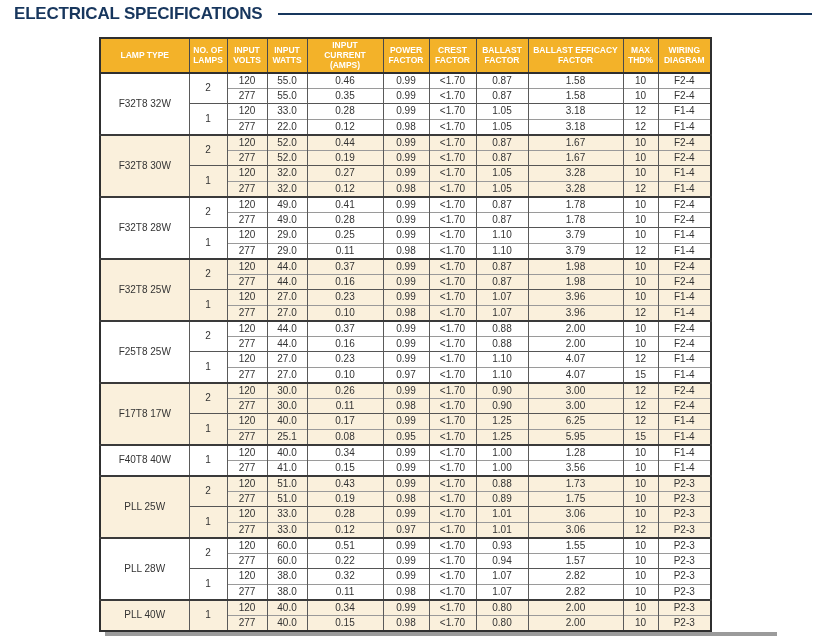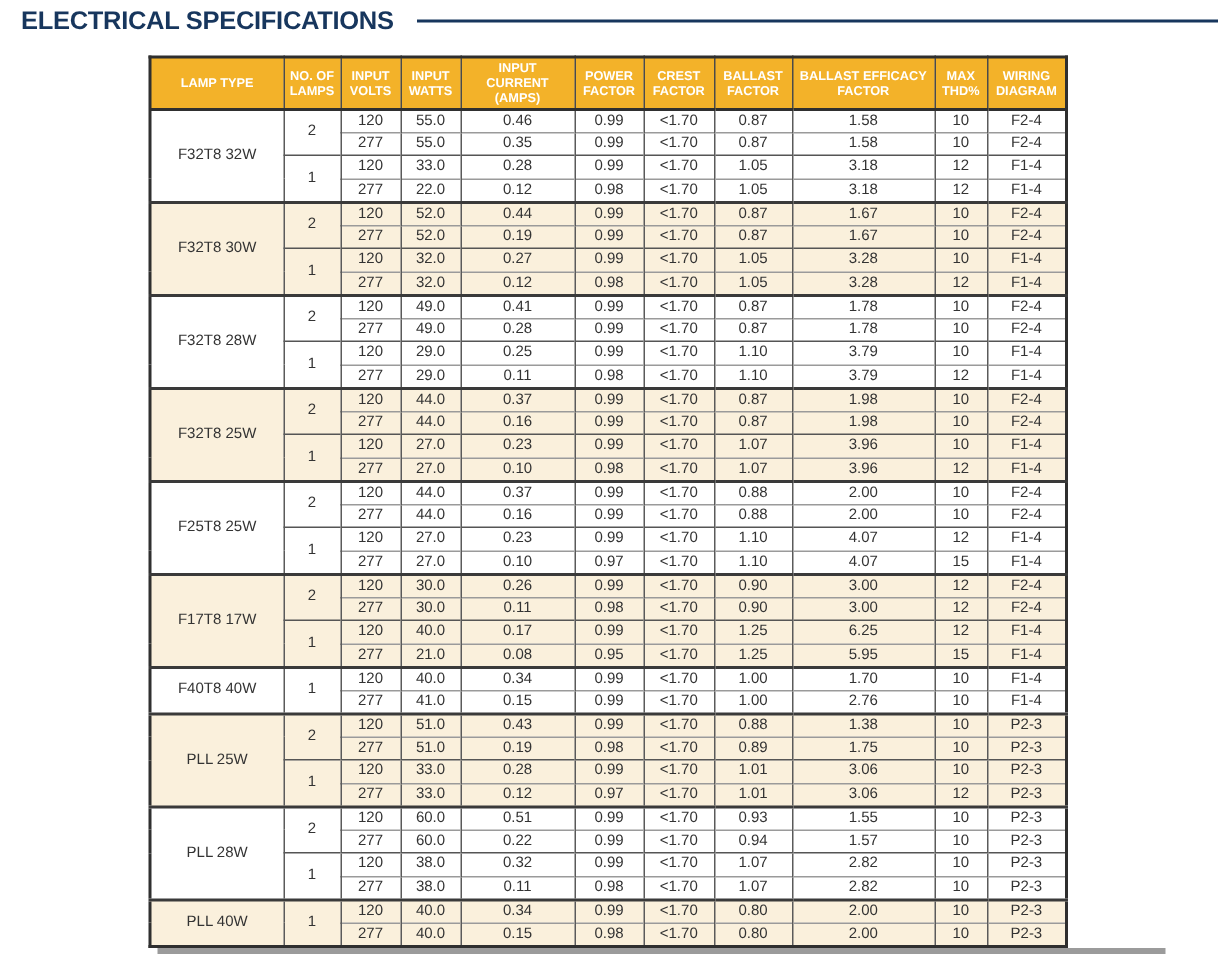--- a/index.html
+++ b/index.html
@@ -369,63 +369,63 @@
           <td>0.17</td>
           <td>0.99</td>
           <td>&lt;1.70</td>
           <td>1.25</td>
           <td>6.25</td>
           <td>12</td>
           <td>F1-4</td>
         </tr>
         <tr class="shaded row-next">
           <td>277</td>
-          <td>21.0</td>
+          <td>25.1</td>
           <td>0.08</td>
           <td>0.95</td>
           <td>&lt;1.70</td>
           <td>1.25</td>
           <td>5.95</td>
           <td>15</td>
           <td>F1-4</td>
         </tr>
         <tr class="group-start">
           <td rowspan="2">F40T8  40W</td>
           <td rowspan="2">1</td>
           <td>120</td>
           <td>40.0</td>
           <td>0.34</td>
           <td>0.99</td>
           <td>&lt;1.70</td>
           <td>1.00</td>
-          <td>1.70</td>
+          <td>1.28</td>
           <td>10</td>
           <td>F1-4</td>
         </tr>
         <tr class="row-next">
           <td>277</td>
           <td>41.0</td>
           <td>0.15</td>
           <td>0.99</td>
           <td>&lt;1.70</td>
           <td>1.00</td>
-          <td>2.76</td>
+          <td>3.56</td>
           <td>10</td>
           <td>F1-4</td>
         </tr>
         <tr class="shaded group-start">
           <td rowspan="4">PLL 25W</td>
           <td rowspan="2">2</td>
           <td>120</td>
           <td>51.0</td>
           <td>0.43</td>
           <td>0.99</td>
           <td>&lt;1.70</td>
           <td>0.88</td>
-          <td>1.38</td>
+          <td>1.73</td>
           <td>10</td>
           <td>P2-3</td>
         </tr>
         <tr class="shaded row-next">
           <td>277</td>
           <td>51.0</td>
           <td>0.19</td>
           <td>0.98</td>
           <td>&lt;1.70</td>
           <td>0.89</td>

